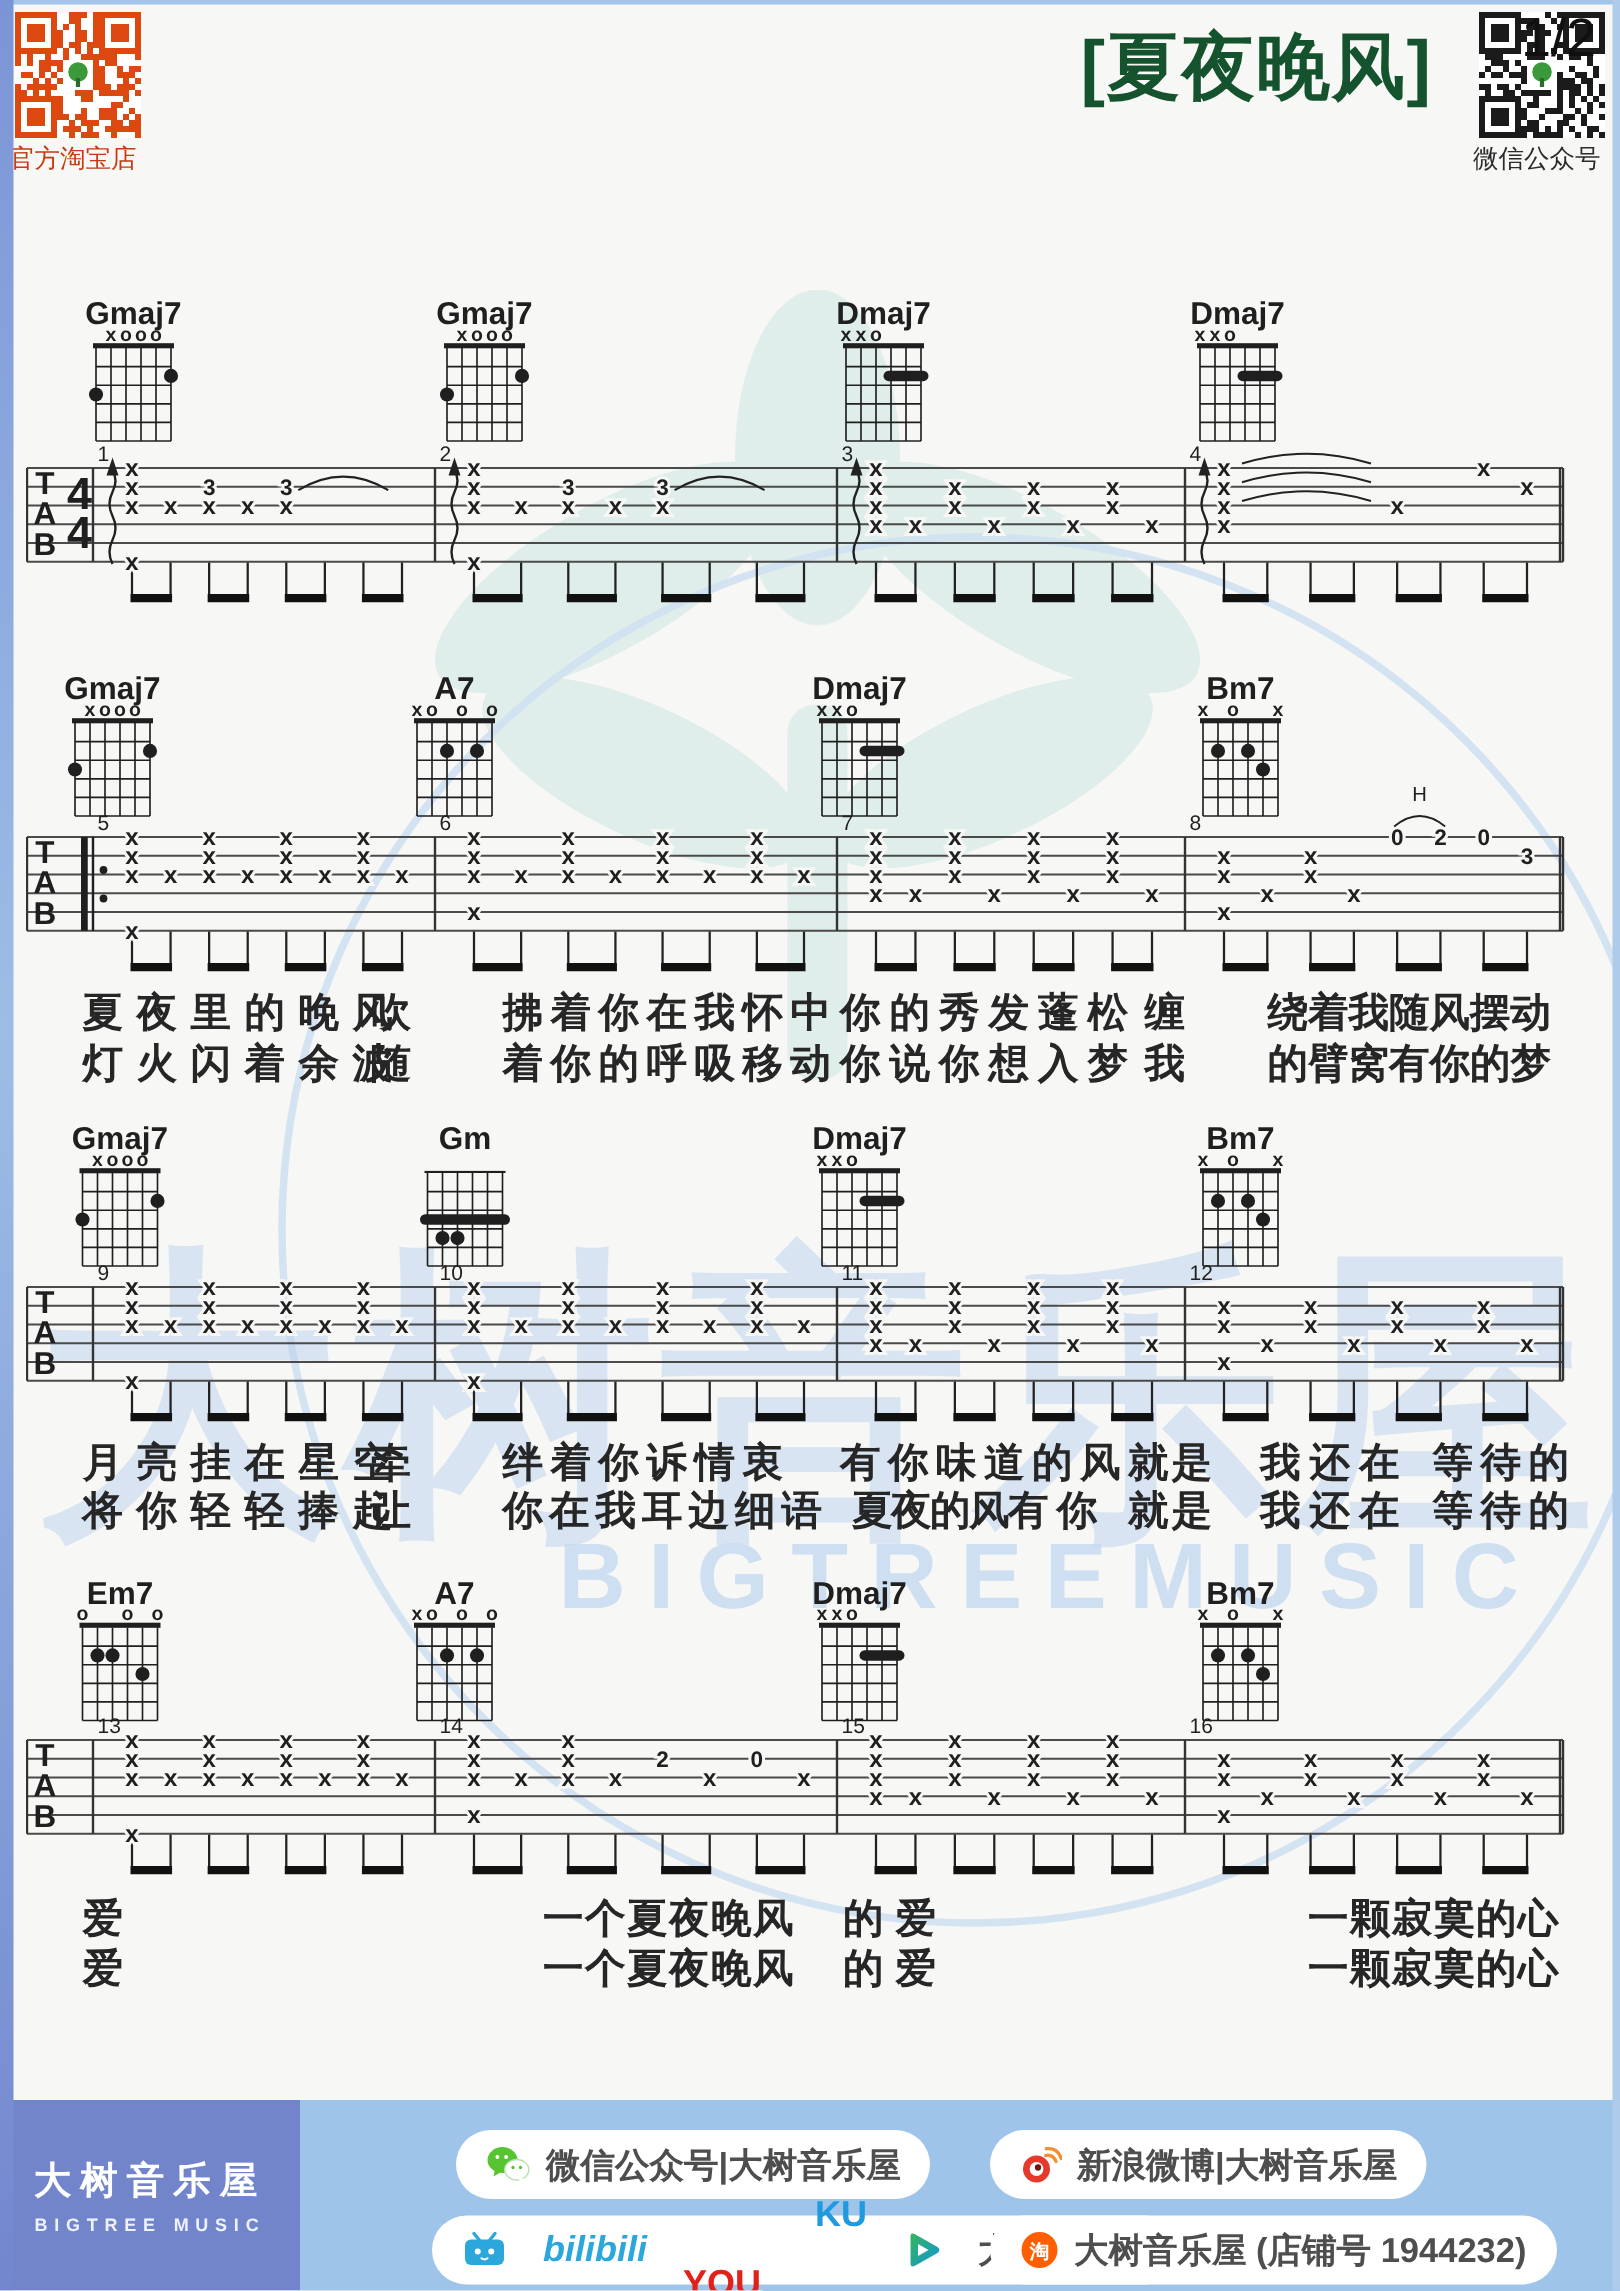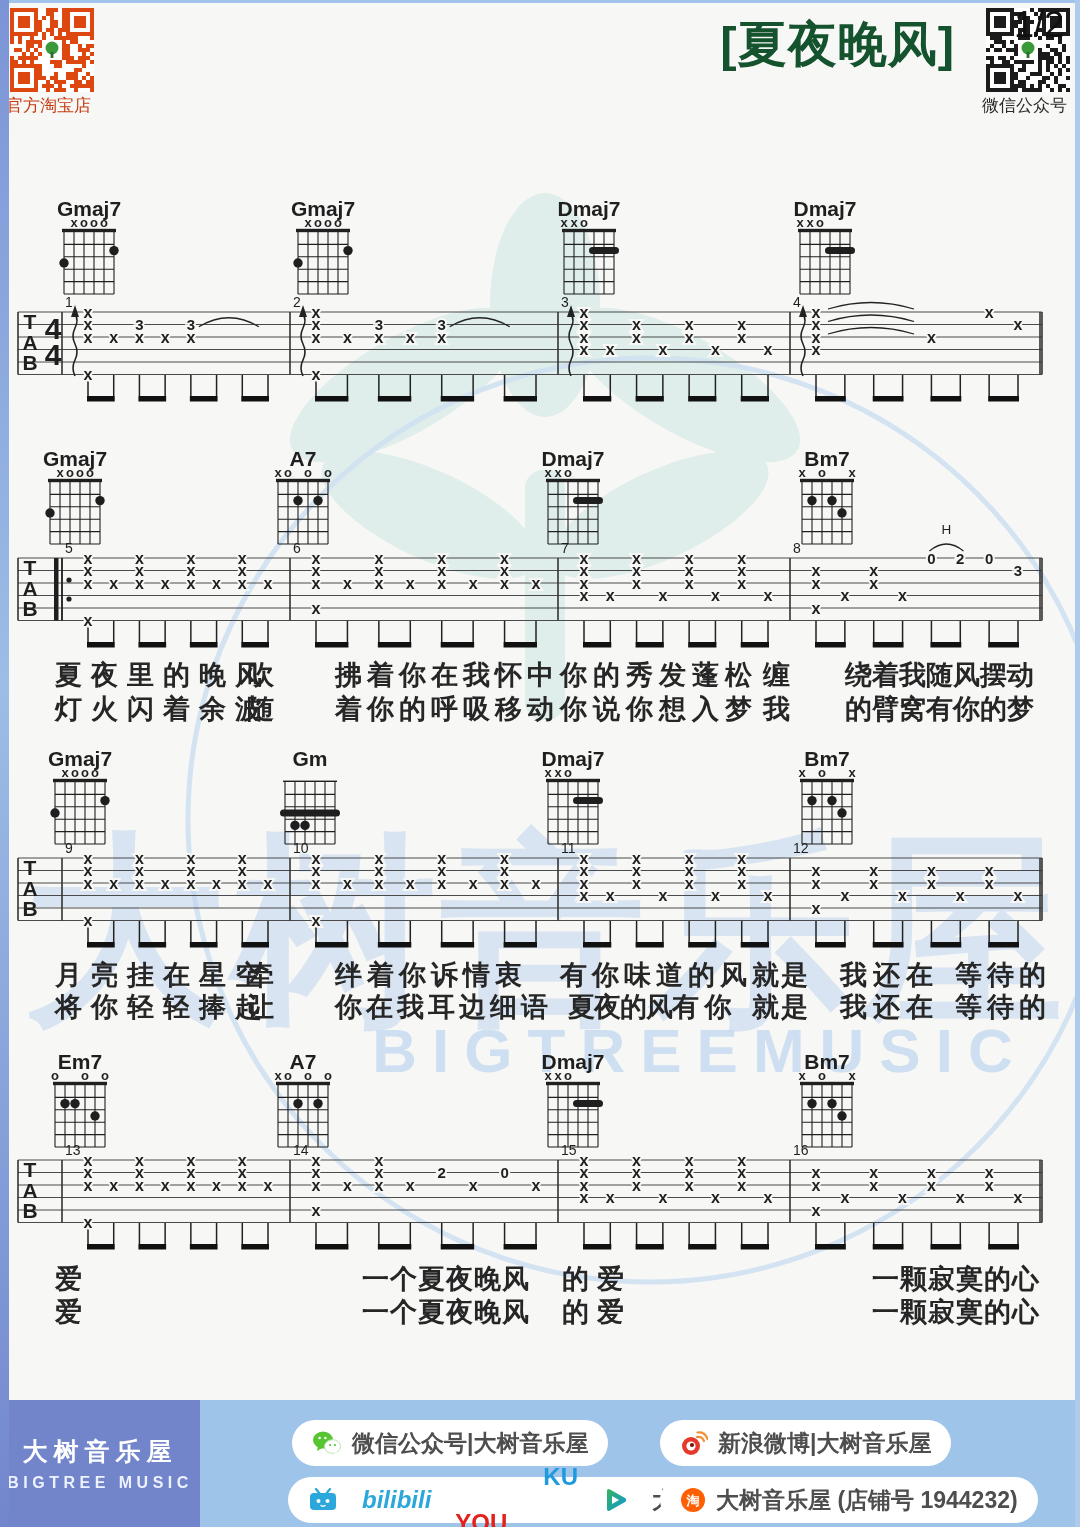--- a/index.html
+++ b/index.html
@@ -24,21 +24,21 @@
   .qr-label-right{left:982px;top:94px;color:#2b2b2b;}
 
   
   #music-layer{position:absolute;left:0;top:0;width:1080px;height:1527px;z-index:2;}
 
   
   .footer{position:absolute;left:0;top:1400px;width:1080px;height:127px;background:#9fc4e9;z-index:5;}
   .brand{position:absolute;left:0;top:0;width:200px;height:127px;background:#7285cb;
          display:flex;flex-direction:column;align-items:center;justify-content:center;}
   .brand-cn{color:#fff;font-size:25px;font-weight:bold;letter-spacing:6px;}
-  .brand-en{color:#eef2ff;font-size:16px;font-weight:bold;letter-spacing:4.5px;margin-top:6px;}
+  .brand-en{color:#eef2ff;font-size:12px;font-weight:bold;letter-spacing:4.5px;margin-top:6px;}
   .pill{position:absolute;height:46px;background:#fff;border-radius:23px;
         display:flex;align-items:center;gap:10px;padding:0 20px;box-sizing:border-box;}
   .pill-label{font-size:23px;color:#4e4e4e;font-weight:600;white-space:nowrap;}
   .bili-word{font-size:24px;font-weight:bold;color:#2ba7dc;font-style:italic;}
   .youku-you{font-size:24px;font-weight:bold;color:#e3211b;margin-top:46px;}
   .youku-ku{font-size:24px;font-weight:bold;color:#1f9ade;padding-left:36px;}
   .page-num{position:absolute;right:16px;top:4px;font-size:36px;color:#101010;z-index:6;}
   .icon{flex:0 0 auto;display:flex;}
 </style>
 </head>
@@ -1442,21 +1442,21 @@
         <rect x="40.6" y="44" width="2.8" height="6" fill="#2c6b2c"></rect>
       </svg></div>
   <div class="qr-label qr-label-right">微信公众号</div>
 
   <div class="footer">
     <div class="brand">
       <div class="brand-cn">大树音乐屋</div>
       <div class="brand-en">BIGTREE MUSIC</div>
     </div>
 
-    <div class="pill" style="left:292px;top:20px;">
+    <div class="pill" style="left:304px;top:20px;">
       <span class="icon">
         <svg width="30" height="26" viewBox="0 0 30 26">
           <ellipse cx="11" cy="10" rx="10" ry="8.6" fill="#57c431"></ellipse>
           <polygon points="6,16 5,21 11,17.5" fill="#57c431"></polygon>
           <circle cx="7.6" cy="8" r="1.3" fill="#fff"></circle>
             <circle cx="13.4" cy="8" r="1.3" fill="#fff"></circle>
           <ellipse cx="20.5" cy="16.5" rx="8" ry="6.8" fill="#fff" stroke="#b9e3ad" stroke-width="1"></ellipse>
           <polygon points="25,22 26.5,25.5 21.5,23" fill="#fff"></polygon>
           <circle cx="18" cy="15" r="1.1" fill="#57c431"></circle>
             <circle cx="23" cy="15" r="1.1" fill="#57c431"></circle>

